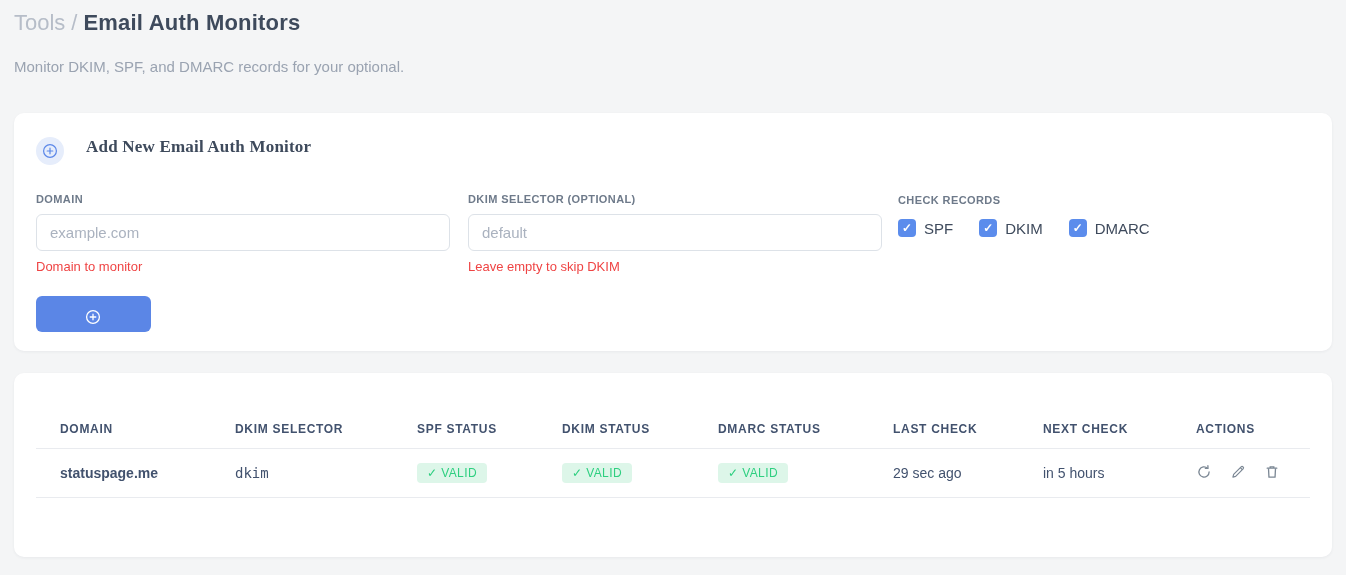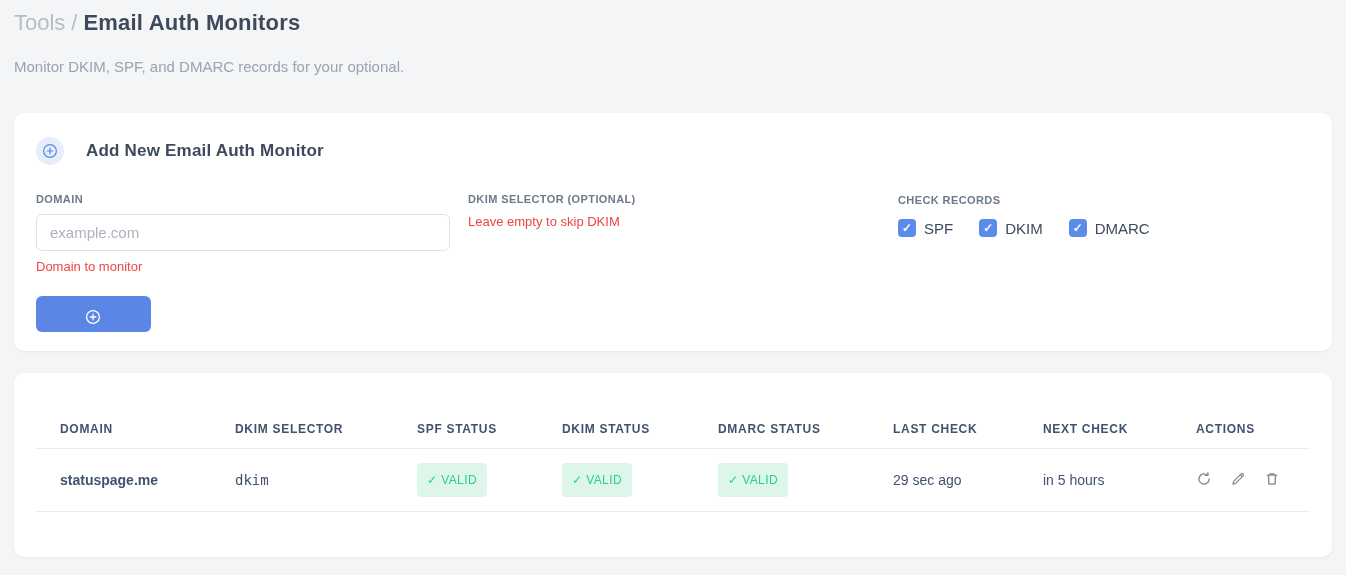--- a/index.html
+++ b/index.html
@@ -21,21 +21,21 @@
   
   .card {
     background: #ffffff;
     border-radius: 10px;
     box-shadow: 0 1px 3px rgba(40,50,70,.06);
     margin-top: 0;
   }
   .card-add { margin-top: 38px; padding: 24px 22px 22px; height: 238px; }
   .card-monitors { margin-top: 22px; padding: 24px 22px 22px; height: 184px; }
 
-  .card-header { display: flex; align-items: center; gap: 22px; }
+  .card-header { display: flex; gap: 22px; font-family: Liberation Serif, serif; }
   .icon-badge {
     width: 28px; height: 28px; border-radius: 50%;
     display: flex; align-items: center; justify-content: center;
     flex: 0 0 28px;
   }
   .badge-blue { background: #e6edfb; color: #5b87e8; }
   .badge-cyan { background: #d9f5f9; color: #25c5d8; }
   .card-title { font-size: 17px; font-weight: 700; color: #3e4a5c; letter-spacing: .2px; }
 
   
@@ -85,21 +85,21 @@
   }
   .col-domain { width: 175px; } .col-dkimsel { width: 182px; }
   .col-spf { width: 145px; } .col-dkim { width: 156px; } .col-dmarc { width: 175px; }
   .col-last { width: 150px; } .col-next { width: 153px; } .col-actions { width: 138px; }
 
   .cell-domain { font-size: 15px; font-weight: 700; color: #42526e; }
   .cell-code { font-family: "DejaVu Sans Mono", monospace; font-size: 13.5px; color: #e8437a; }
   .badge-valid {
     display: inline-block; background: #ddf6e9; color: #2ecf80;
     font-size: 12px; font-weight: 500; letter-spacing: .4px;
-    padding: 10px 10px; border-radius: 4px; text-align: right;
+    padding: 3px 10px; border-radius: 4px; text-align: right;
   }
   .cell-last { font-weight: 500; }
   .cell-next { color: #b9c0cb; }
   .action-btn {
     background: none; border: none; padding: 0; cursor: pointer;
     color: #7b8794; margin-right: 14px;
   }
   .action-btn svg { display: block; }
 </style>
 </head>
@@ -125,20 +125,21 @@
 
     <div class="form-row">
       <div class="form-col-1">
         <label class="field-label">Domain</label>
         <input class="text-input" type="text" placeholder="example.com" style="">
         <div class="field-hint">Domain to monitor</div>
       </div>
 
       <div class="form-col-2">
         <label class="field-label">DKIM Selector (optional)</label>
+        <input class="text-input" type="text" placeholder="default" style="">
         <div class="field-hint">Leave empty to skip DKIM</div>
       </div>
 
       <div class="form-col-3">
         <label class="field-label">Check Records</label>
         <div class="checkbox-row">
           <span class="checkbox-item">
             <span class="checkbox-box">✓</span>
             <span class="checkbox-label">SPF</span>
           </span>

